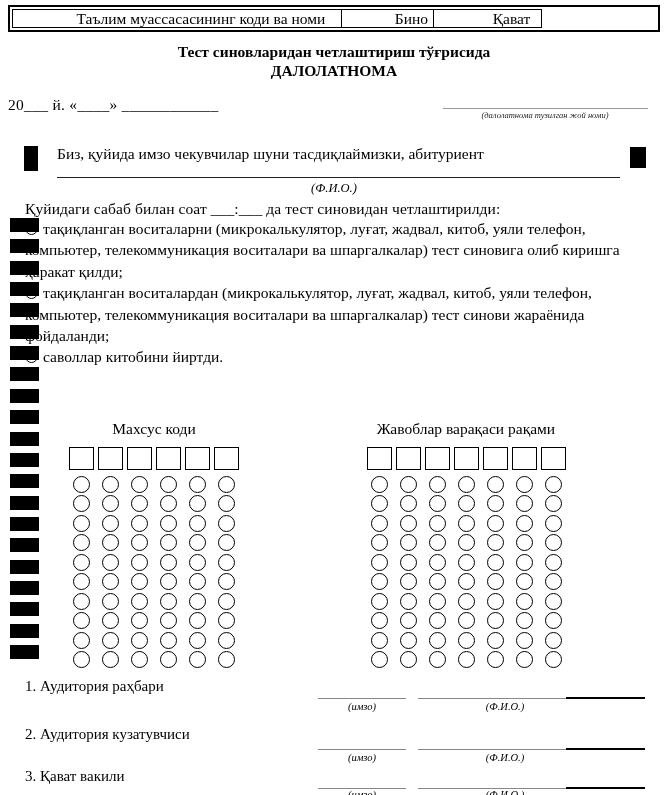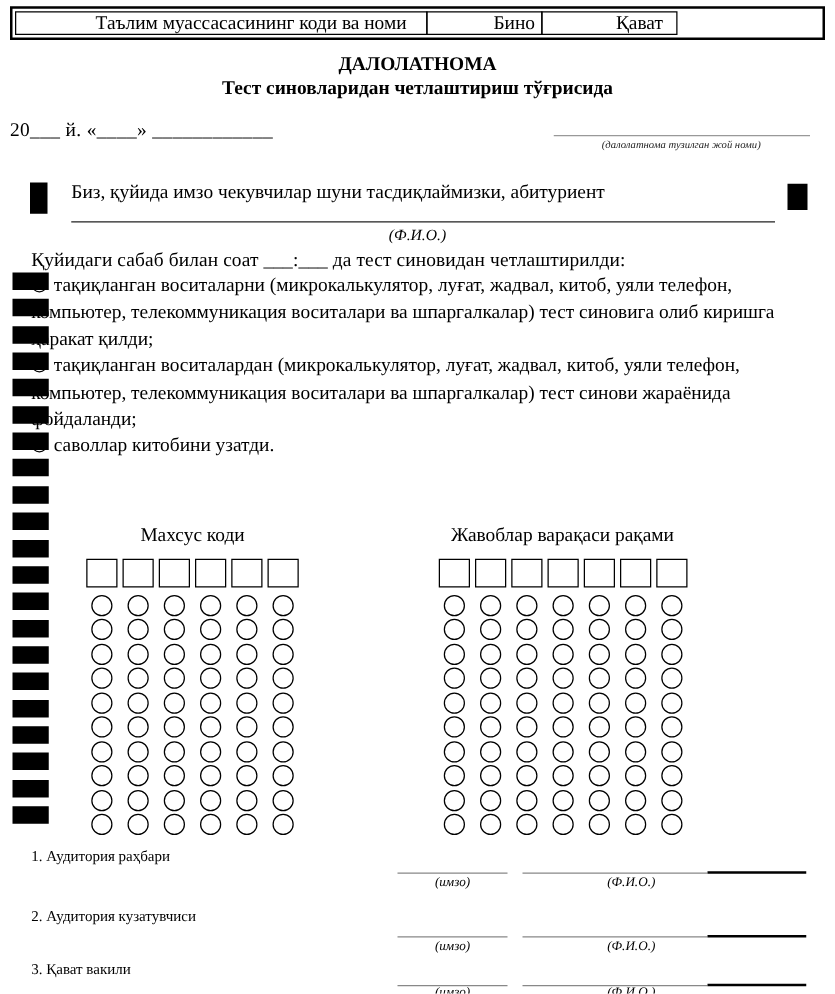--- a/index.html
+++ b/index.html
@@ -41,71 +41,71 @@
   
   .violations{position:absolute;top:218px;left:25px;width:618px;font-size:15.5px;
               line-height:21.4px;}
   .v-circle{display:inline-block;width:11px;height:11px;border:1.5px solid #000;
             border-radius:50%;margin-right:5px;box-sizing:content-box;
             vertical-align:-1px;}
 
   
   .grid-section{position:absolute;top:420px;}
   .gs-left{left:64px;width:180px;}
-  .gs-right{left:344px;width:212px;font-family:Liberation Serif, serif;}
+  .gs-right{left:360px;width:212px;font-family:Liberation Serif, serif;}
   .grid-title{text-align:center;font-size:15.5px;margin-bottom:9px;white-space:nowrap;}
   .grid-cols{display:flex;justify-content:center;gap:4px;}
   .g-col{display:flex;flex-direction:column;align-items:center;width:25px;}
   .g-square{width:25px;height:23px;border:1.7px solid #000;box-sizing:border-box;
             margin-bottom:3px;}
   .g-circle{width:17px;height:17px;border:1.6px solid #000;border-radius:50%;
             box-sizing:border-box;margin-top:2.5px;}
 
   
   .t-bar{position:absolute;left:10px;width:29px;height:14px;background:#000;}
 
   
-  .signer-label{position:absolute;left:25px;font-size:12px;white-space:nowrap;}
+  .signer-label{position:absolute;left:25px;font-size:15px;white-space:nowrap;}
   .sig-line{position:absolute;border-top:1px solid #888;}
   .sig-line.black{border-top:2.5px solid #000;}
   .sig-hint{position:absolute;text-align:center;font-style:italic;font-size:10.5px;}
 </style>
 </head>
 <body>
 
 <div id="page">
 
   <div class="hdr-table">
     <div class="hdr-cell hc0">Таълим муассасасининг коди ва номи</div>
     <div class="hdr-cell hc1">Бино</div>
     <div class="hdr-cell hc2">Қават</div>
   </div>
 
   <div class="title">
+    <div>Тест синовларидан четлаштириш тўғрисида</div>
     <div>ДАЛОЛАТНОМА</div>
-    <div>Тест синовларидан четлаштириш тўғрисида</div>
   </div>
 
   <div class="date-line">20___ й. «____» ____________</div>
   <div class="place-line"></div>
   <div class="place-hint">(далолатнома тузилган жой номи)</div>
 
   <div class="reg-sq left"></div>
   <div class="reg-sq right"></div>
 
   <div class="statement">Биз, қуйида имзо чекувчилар шуни тасдиқлаймизки, абитуриент</div>
   <div class="fio-line"></div>
   <div class="fio-hint">(Ф.И.О.)</div>
 
   <div class="reason">Қуйидаги сабаб билан соат ___:___ да тест синовидан четлаштирилди:</div>
 
   <div class="violations">
       <div><span class="v-circle"></span><span>тақиқланган воситаларни (микрокалькулятор, луғат, жадвал, китоб, уяли телефон, компьютер, телекоммуникация воситалари ва шпаргалкалар) тест синовига олиб киришга ҳаракат қилди;</span></div>
       <div><span class="v-circle"></span><span>тақиқланган воситалардан (микрокалькулятор, луғат, жадвал, китоб, уяли телефон, компьютер, телекоммуникация воситалари ва шпаргалкалар) тест синови жараёнида фойдаланди;</span></div>
-      <div><span class="v-circle"></span><span>саволлар китобини узатди.</span></div>
+      <div><span class="v-circle"></span><span>саволлар китобини йиртди.</span></div>
     </div>
 
   <div class="grid-section gs-left">
     <div class="grid-title">Махсус коди</div>
     <div class="grid-cols">
         <div class="g-col">
           <div class="g-square"></div>
           <div class="g-circle"></div>
           <div class="g-circle"></div>
           <div class="g-circle"></div>

